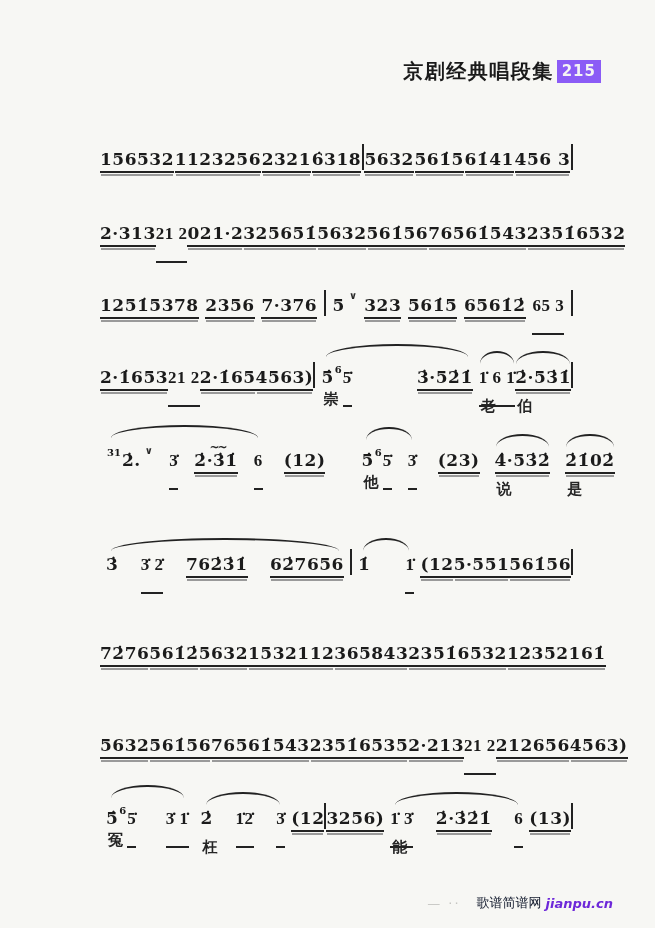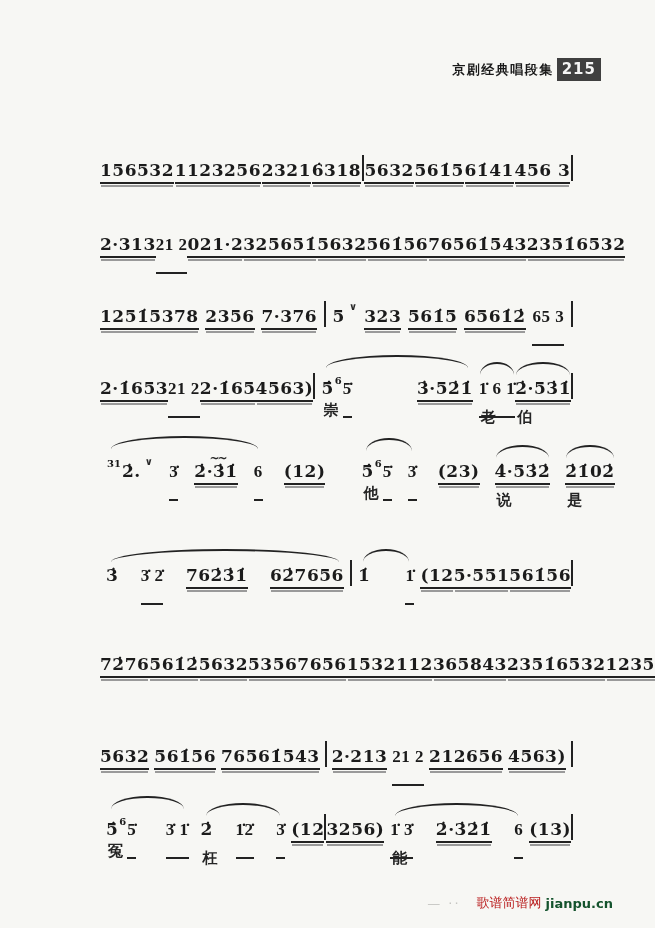--- a/index.html
+++ b/index.html
@@ -10,32 +10,32 @@
     overflow:hidden;
     font-family:"DejaVu Serif", serif;
   }
   
   .header{
     position:absolute;top:58px;right:54px;
     display:flex;align-items:center;
     font-family:"DejaVu Sans", sans-serif;
   }
   .book-title{
-    font-size:13px;font-weight:bold;color:#1a1a1a;
+    font-size:20px;font-weight:bold;color:#1a1a1a;
     letter-spacing:1.5px;
   }
   .page-badge{
-    background:#404040;color:#f4f4f4;
+    background:#8b5cf6;color:#f4f4f4;
     font-size:15px;font-weight:bold;
     padding:2px 5px 3px 5px;margin-left:3px;
     letter-spacing:1px;
   }
   
   .score{
-    position:absolute;left:100px;top:150px;width:473px;
+    position:absolute;left:100px;top:139px;width:473px;
   }
   .line{
     display:flex;justify-content:space-between;align-items:baseline;
     position:relative;height:26px;
   }
   .line:nth-of-type(1){margin-bottom:48px;}
   .line:nth-of-type(2){margin-bottom:46px;}
   .line:nth-of-type(3){margin-bottom:46px;}
   .line:nth-of-type(4){margin-bottom:57px;}
   .line:nth-of-type(5){margin-bottom:78px;gap:15px;}
@@ -92,21 +92,21 @@
     border-top:2px solid #222;
     border-radius:50% 50% 0 0 / 100% 100% 0 0;
   }
   
   .footer{
     position:absolute;bottom:16px;right:42px;
     font-size:13px;font-family:"DejaVu Sans", sans-serif;
     display:flex;align-items:center;gap:4px;
   }
   .footer .dash{color:#c5c5c2;letter-spacing:2px;}
-  .site-name{color:#b91c1c;margin-left:12px;}
+  .site-name{color:#0f172a;margin-left:12px;}
   .site-url{font-weight:bold;}
 </style>
 </head>
 <body>
 
 <div class="page">
 
   <div class="header">
     <span class="book-title">京剧经典唱段集</span>
     <span class="page-badge">215</span>
@@ -195,32 +195,32 @@
         </span>
         <span class="cell u2"><span class="nt">(12</span></span>
         <span class="cell u2"><span class="nt">5·551</span></span>
         <span class="cell u2"><span class="nt">561̇56</span></span>
         <span class="barline"></span>
       </div>
       <div class="line">
         <span class="cell u2"><span class="nt">72̇76</span></span>
         <span class="cell u2"><span class="nt">561̇2̇</span></span>
         <span class="cell u2"><span class="nt">5632</span></span>
-        <span class="cell u2"><span class="nt">53567656</span></span>
         <span class="barline"></span>
         <span class="cell u2"><span class="nt">1532112</span></span>
         <span class="cell u2"><span class="nt">365843</span></span>
         <span class="cell u2"><span class="nt">2351̇6532</span></span>
         <span class="cell u2"><span class="nt">12352161̇</span></span>
         <span class="barline"></span>
       </div>
       <div class="line">
         <span class="cell u2"><span class="nt">5632</span></span>
         <span class="cell u2"><span class="nt">561̇56</span></span>
         <span class="cell u2"><span class="nt">76561̇543</span></span>
+        <span class="cell u2"><span class="nt">2351̇6535</span></span>
         <span class="barline"></span>
         <span class="cell u2"><span class="nt">2·213</span></span>
         <span class="cell u1"><span class="nt">21 2</span></span>
         <span class="cell u2"><span class="nt">212656</span></span>
         <span class="cell u2"><span class="nt">4563)</span></span>
         <span class="barline"></span>
       </div>
       <div class="line">
         <span class="slur">
           <span class="cell u1"><span class="pre">5̇</span><span class="grace">6̇</span><span class="nt">5̇</span><span class="lyric">冤</span></span>
@@ -240,16 +240,16 @@
           <span class="cell u1"><span class="nt">6</span></span>
         </span>
         <span class="cell u2"><span class="nt">(13)</span></span>
         <span class="barline"></span>
       </div>
     </div>
 
   <div class="footer">
     <span class="dash">— ··</span>
     <span class="site-name">歌谱简谱网</span>
-    <span class="site-url" style="color: #14532d;">jianpu.cn</span>
+    <span class="site-url" style="color: #6d28d9; font-style: italic;">jianpu.cn</span>
   </div>
 
 </div>
 
 </body></html>

